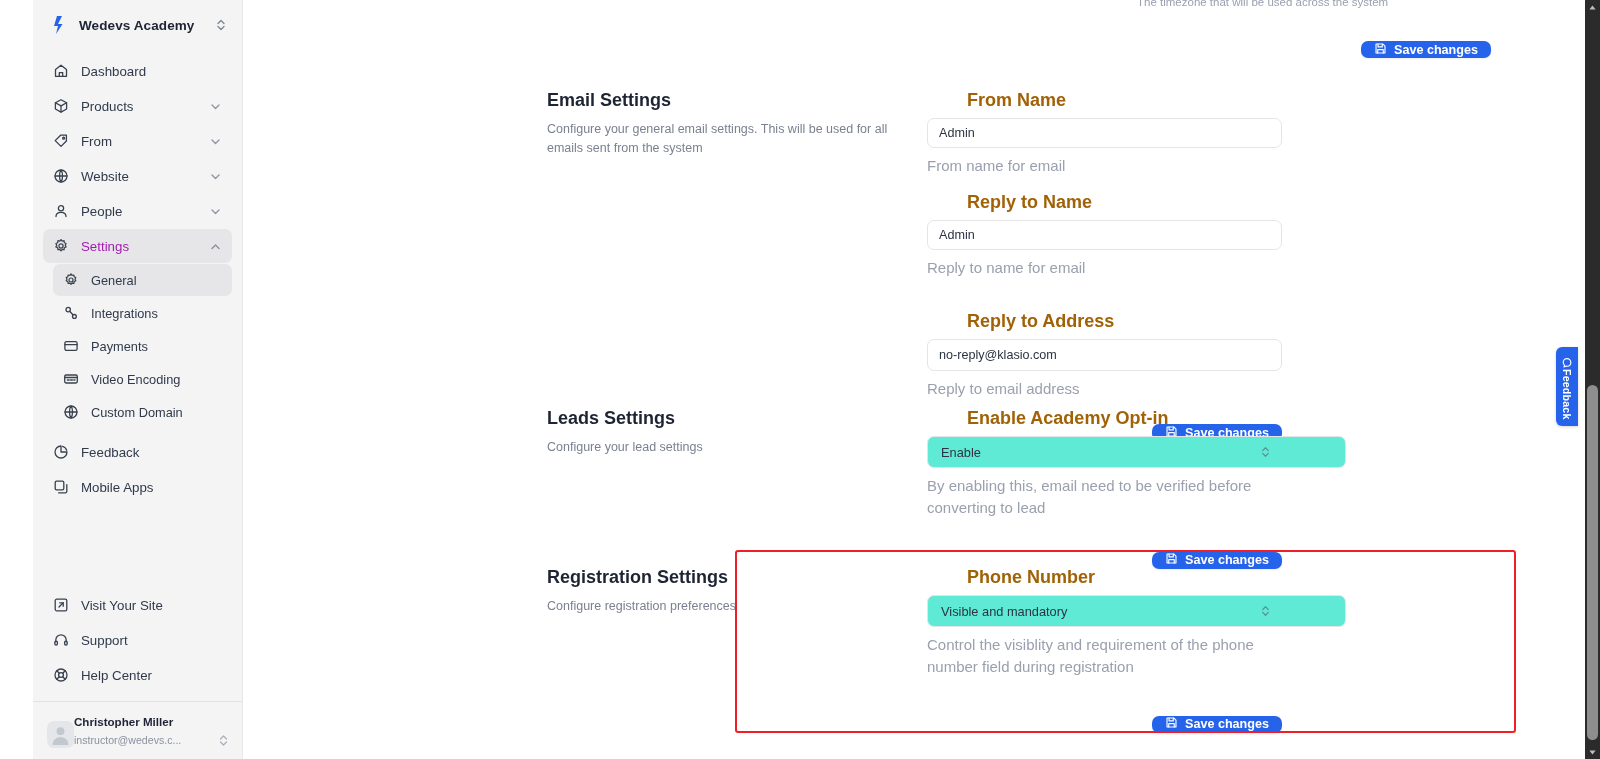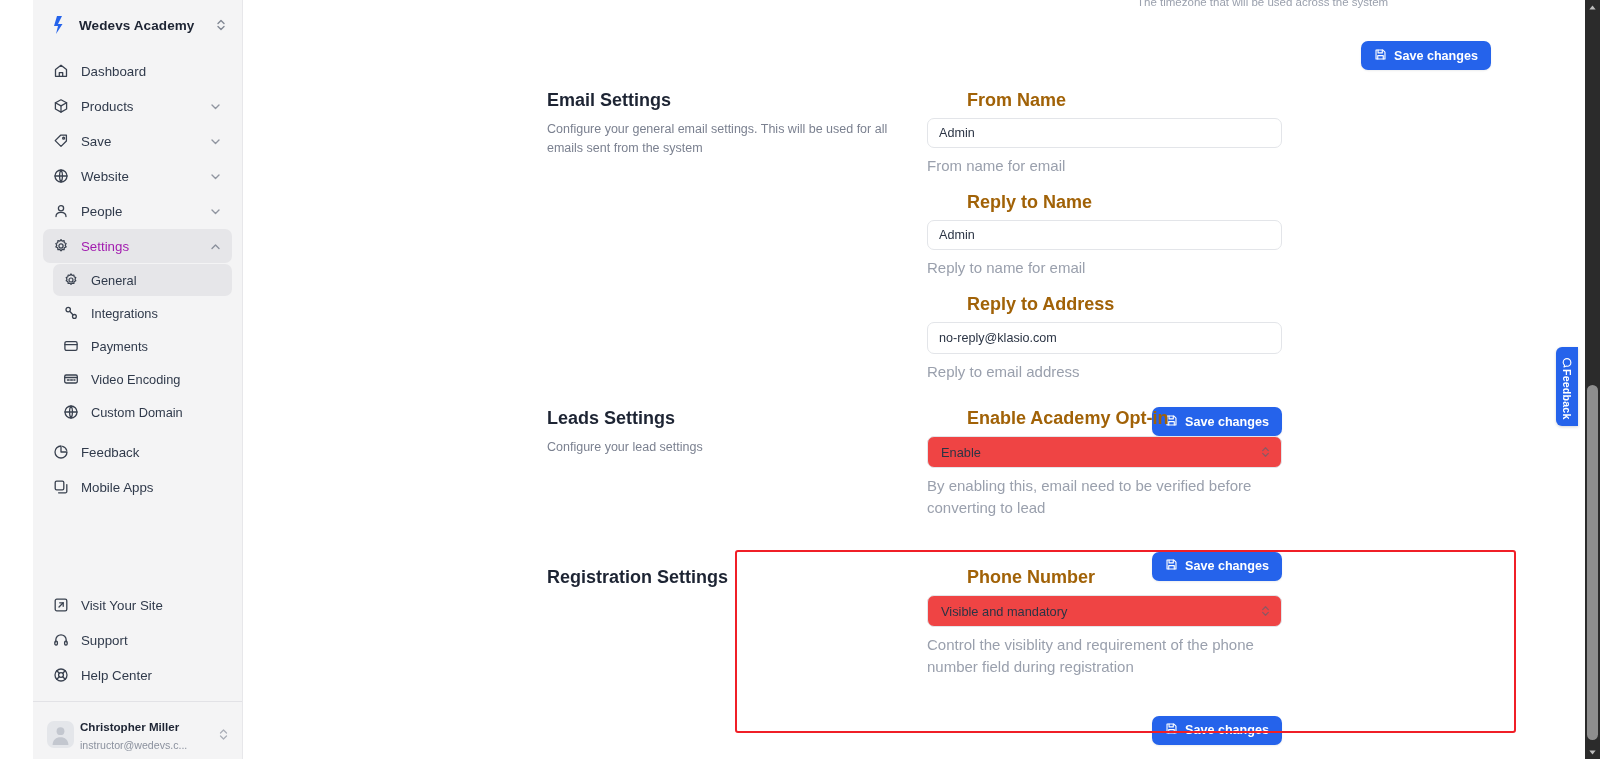--- a/index.html
+++ b/index.html
@@ -44,21 +44,21 @@
   .nav-item.active .lbl { color: #a21caf; }
 
   .subnav { padding: 0 10px 0 20px; }
   .subnav .nav-item { height: 32px; font-size: 12.8px; }
   .subnav .nav-item.sel { background: #e6e6e9; }
   .sidebar-spacer { flex: 1 1 auto; }
 
   .bottom-nav { padding: 0 10px 8px 10px; }
   .profile {
     border-top: 1px solid #e2e2e6;
-    display: flex; align-items: center; gap: 6px;
+    display: flex; align-items: flex-end; gap: 0;
     padding: 19px 12px 11px 14px; height: 58px;
   }
   .avatar {
     width: 27px; height: 27px; border-radius: 7px; background: #e4e6ea;
     flex: 0 0 27px; display: flex; align-items: center; justify-content: center;
   }
   .profile-text { flex: 1 1 auto; min-width: 0; }
   .profile-name { font-size: 11.6px; font-weight: bold; color: #1d2433; line-height: 1.3; white-space: nowrap; }
   .profile-email { font-size: 10.6px; color: #8b919e; line-height: 1.3; white-space: nowrap; overflow: hidden; text-overflow: ellipsis; }
   .profile-switch { width: 13px; height: 15px; opacity: .6; flex: 0 0 13px; }
@@ -71,43 +71,43 @@
 
   .clipped-help {
     position: absolute; left: 894px; top: -4px;
     font-size: 11.5px; color: #9aa0ad;
   }
 
   .save-row { display: flex; justify-content: flex-end; }
   .btn-save {
     display: inline-flex; align-items: center; gap: 7px;
     background: #2563eb; color: #fff; border: none; border-radius: 7px;
-    height: 29px; padding: 0 13px; font-size: 12.6px; font-weight: bold;
+    height: 17px; padding: 0 13px; font-size: 12.6px; font-weight: bold;
     font-family: "Liberation Sans", sans-serif; cursor: pointer;
     box-shadow: 0 1px 2px rgba(16,24,40,.08);
   }
   .btn-save svg { width: 13px; height: 13px; }
 
   .section { display: flex; }
   .sec-left { width: 380px; flex: 0 0 380px; padding-right: 24px; }
   .sec-title { font-size: 18px; font-weight: bold; color: #1d2433; margin-bottom: 9px; }
   .sec-desc { font-size: 12.5px; color: #7b8190; line-height: 1.55; max-width: 352px; }
   .sec-right { width: 355px; flex: 0 0 355px; }
 
   .field { margin-bottom: 2px; }
   .field-label { font-size: 18px; font-weight: bold; color: #a16207; margin-bottom: 7px; padding-left: 40px; }
   .input {
     width: 355px; height: 30px; border: 1px solid #e3e5e9; border-radius: 7px;
     background: #fff; padding: 0 11px; font-size: 12.6px; color: #2b3444;
     font-family: "Liberation Sans", sans-serif; outline: none;
   }
   .select-wrap { position: relative; width: 355px; }
   .select {
-    width: 355px; height: 32px; border: 1px solid #e3e5e9; border-radius: 7px;
-    background: #ef4444; padding: 0 30px 0 13px; font-size: 12.8px; color: #2b3444;
+    width: 419px; height: 32px; border: 1px solid #e3e5e9; border-radius: 7px;
+    background: #5eead4; padding: 0 30px 0 13px; font-size: 12.8px; color: #2b3444;
     font-family: "Liberation Sans", sans-serif; outline: none;
     display: flex; align-items: center; cursor: pointer;
   }
   .select-chev {
     position: absolute; right: 11px; top: 50%; transform: translateY(-50%);
     width: 11px; height: 14px; pointer-events: none; opacity: .65;
   }
   .hint { font-size: 15px; color: #9aa0ad; margin-top: 7px; line-height: 1.45; max-width: 340px; }
 
   
@@ -198,21 +198,21 @@
         </span>
       </div>
 
       <div class="nav-item">
         <span class="ic">
           <svg viewBox="0 0 16 16" fill="none" stroke="#39414f" stroke-width="1.3" stroke-linecap="round" stroke-linejoin="round">
             <path d="M7.6 2.2 H13.4 V8 L8 13.4 L2.2 7.6 Z"></path>
               <circle cx="10.6" cy="5.2" r=".95"></circle>
           </svg>
         </span>
-        <span class="lbl">Save</span>
+        <span class="lbl">From</span>
         <span class="chev">
           <svg viewBox="0 0 13 13" fill="none" stroke="#5b6373" stroke-width="1.4" stroke-linecap="round" stroke-linejoin="round">
               <path d="M3 5 L6.5 8.5 L10 5"></path>
             </svg>
         </span>
       </div>
 
       <div class="nav-item">
         <span class="ic">
           <svg viewBox="0 0 16 16" fill="none" stroke="#39414f" stroke-width="1.3" stroke-linecap="round" stroke-linejoin="round">
@@ -426,21 +426,21 @@
           <input class="input" type="text" value="Admin" placeholder="From Name" style="">
           <div class="hint">From name for email</div>
         </div>
 
         <div class="field" style="margin-top:15px">
           <div class="field-label">Reply to Name</div>
           <input class="input" type="text" value="Admin" style="">
           <div class="hint">Reply to name for email</div>
         </div>
 
-        <div class="field" style="margin-top:15px">
+        <div class="field" style="margin-top:32px">
           <div class="field-label">Reply to Address</div>
           <input class="input" type="text" style="height: 32px;" value="no-reply@klasio.com">
           <div class="hint">Reply to email address</div>
         </div>
 
         <div class="save-row" style="margin-top:25px">
           <button class="btn-save">
             <span>
               <svg viewBox="0 0 16 16" fill="none" stroke="#ffffff" stroke-width="1.4" stroke-linecap="round" stroke-linejoin="round">
                 <path d="M2.5 2.5 H11 L13.5 5 V13.5 H2.5 Z"></path>
@@ -486,20 +486,21 @@
             </span>
             <span>Save changes</span>
           </button>
         </div>
       </div>
     </section>
 
     <section class="section" style="position:absolute; left:304px; top:567px;">
       <div class="sec-left">
         <div class="sec-title">Registration Settings</div>
+        <div class="sec-desc">Configure registration preferences</div>
       </div>
       <div class="sec-right">
         <div class="field">
           <div class="field-label">Phone Number</div>
           <div class="select-wrap">
             <div class="select">
               <span>Visible and mandatory</span>
             </div>
             <span class="select-chev">
               <svg viewBox="0 0 11 14" fill="none" stroke="#5b6373" stroke-width="1.3" stroke-linecap="round" stroke-linejoin="round">

